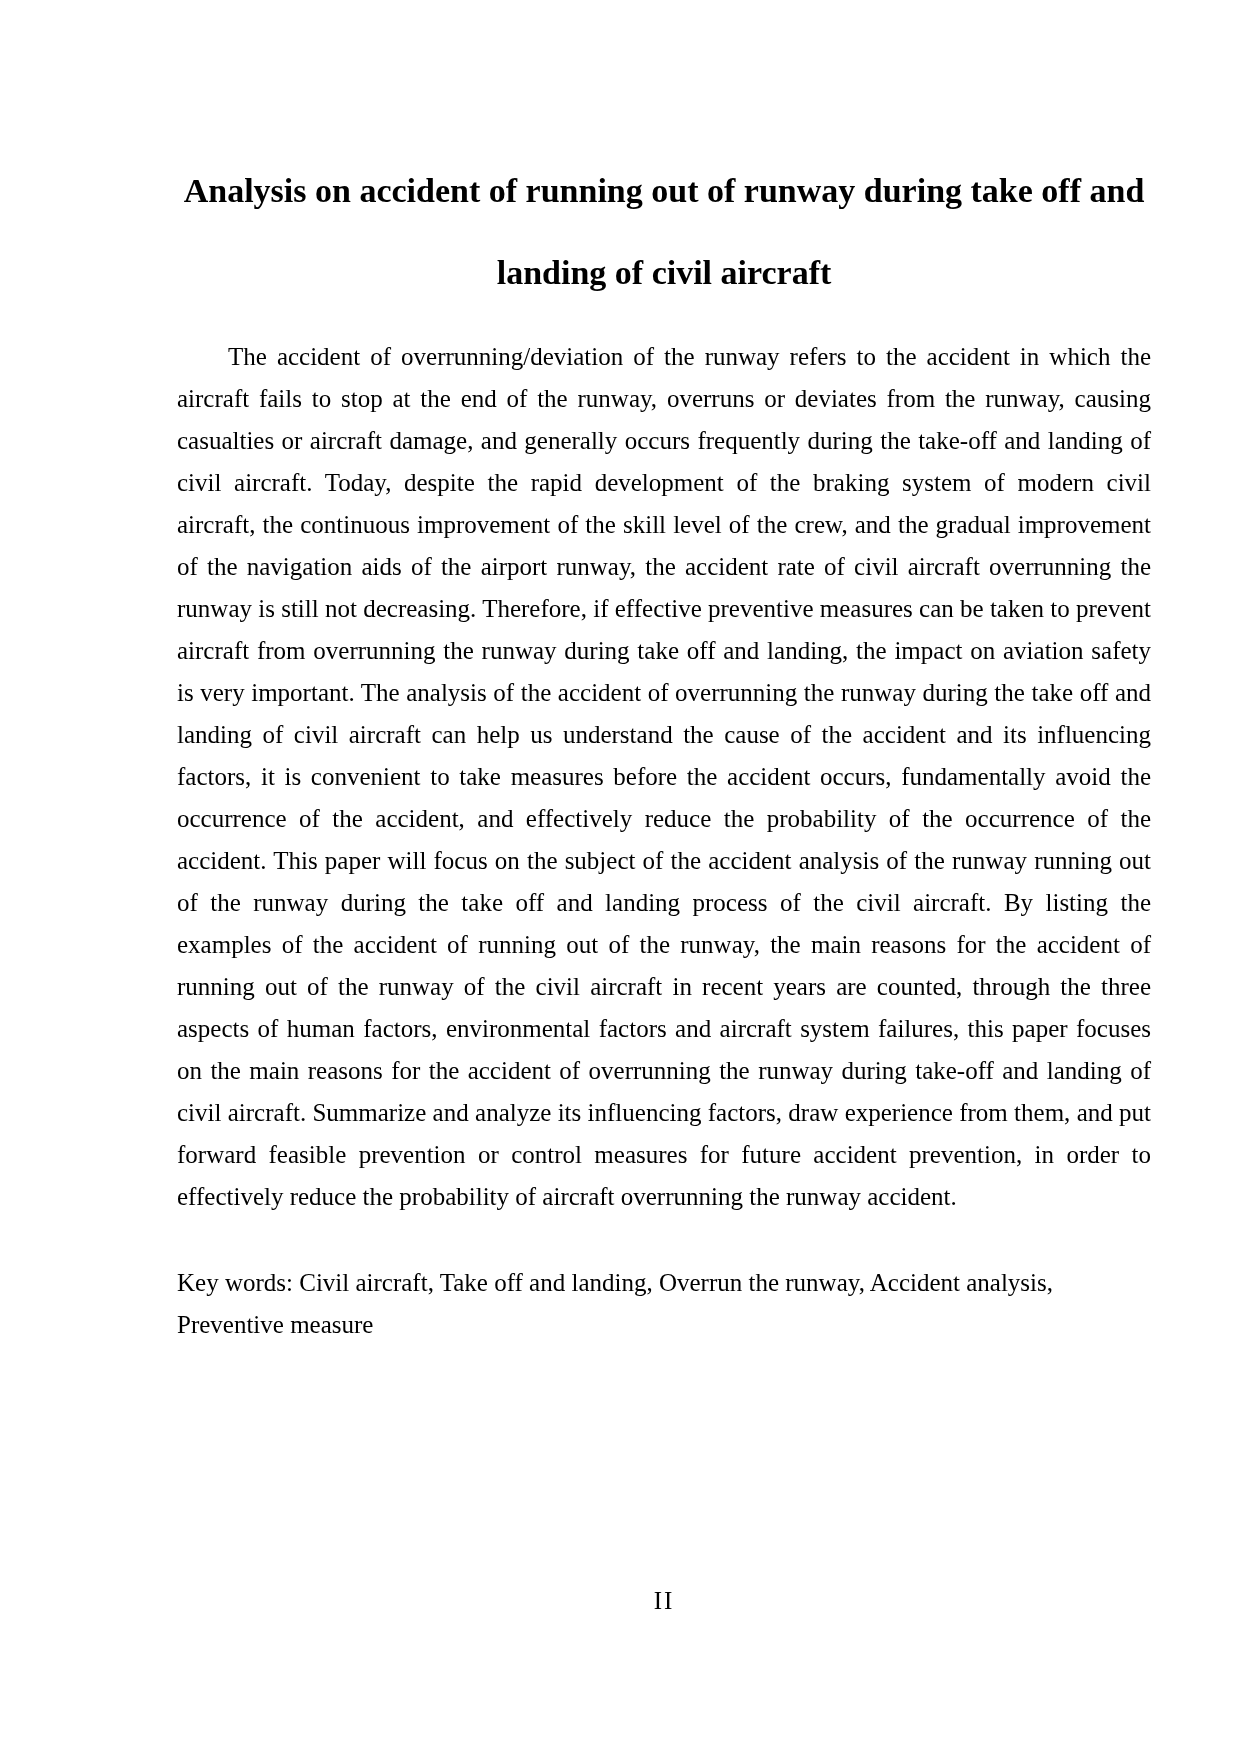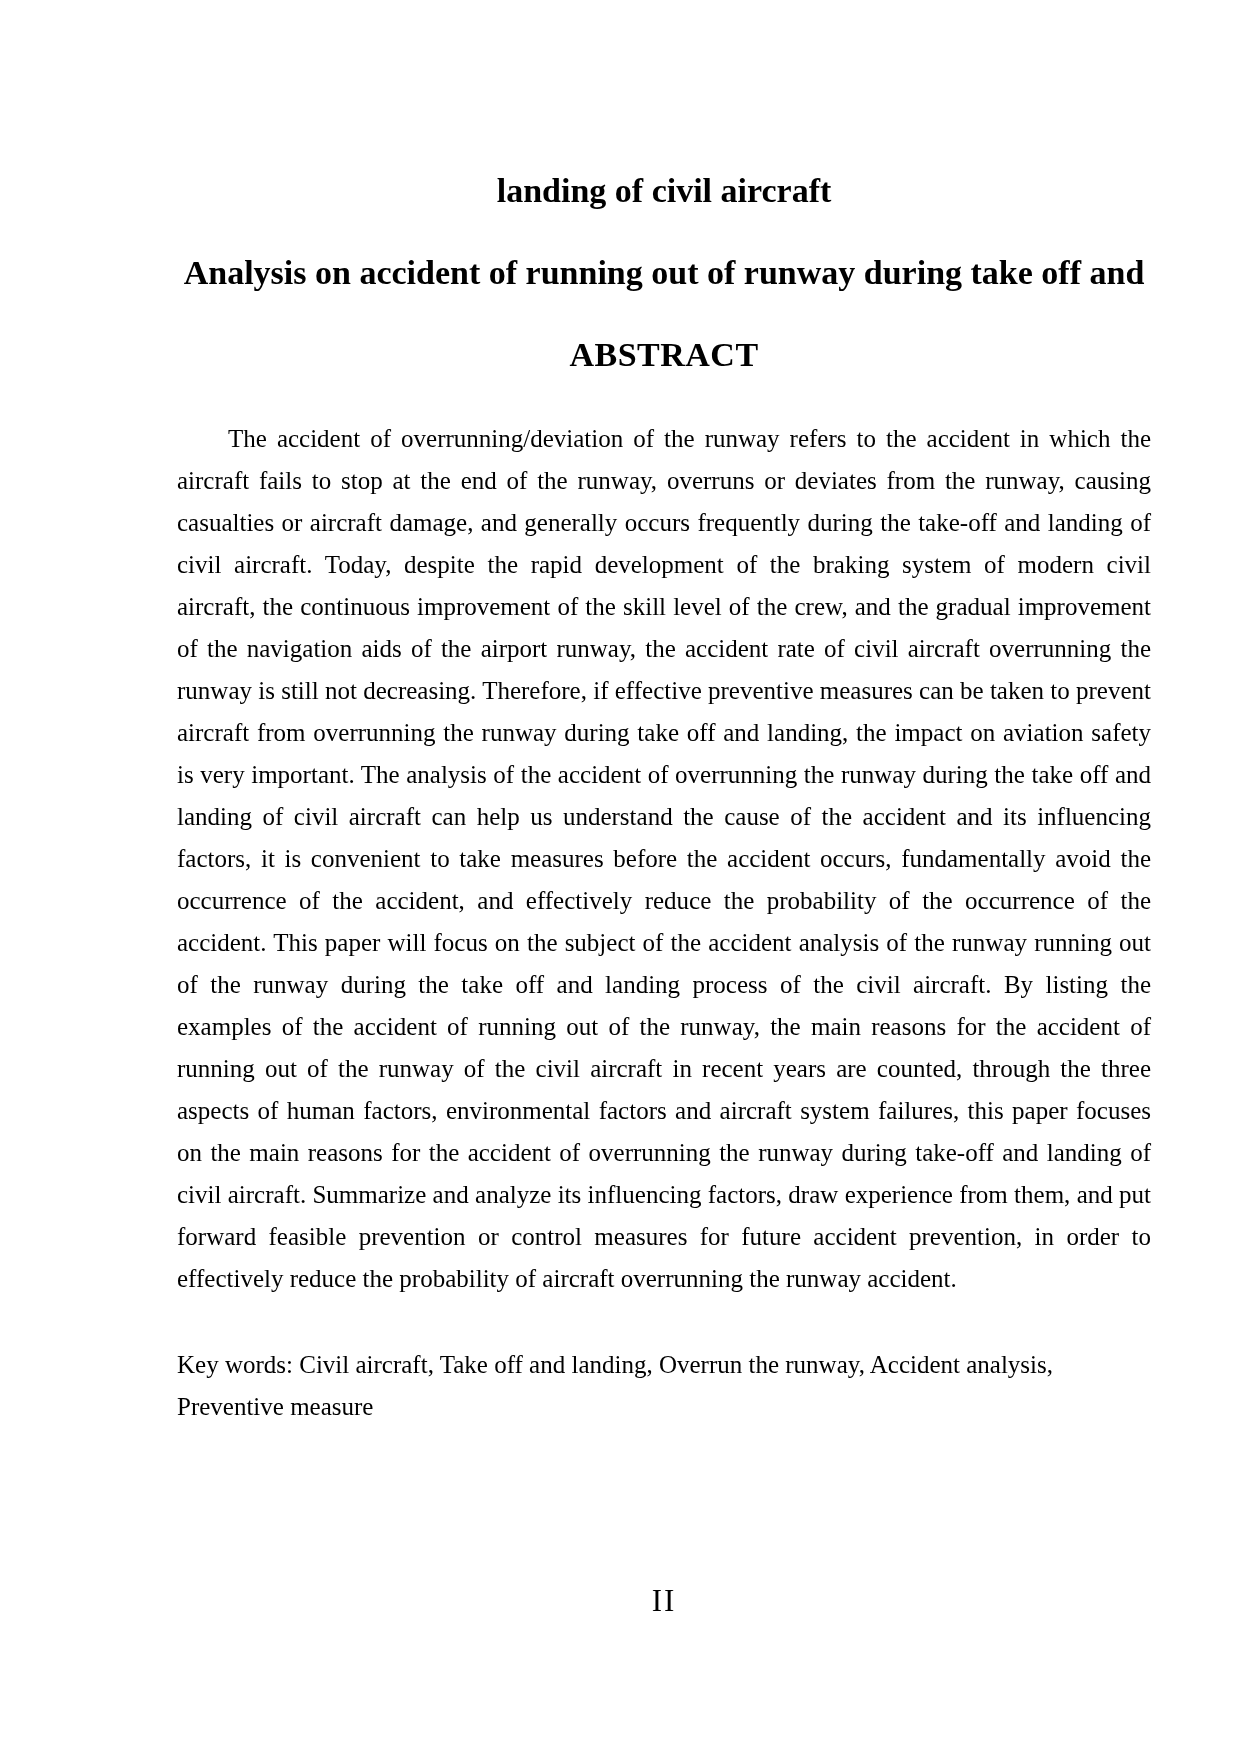--- a/index.html
+++ b/index.html
@@ -56,35 +56,34 @@
   }
   .keywords .label {
     font-weight: normal;
   }
   .page-number {
     position: absolute;
     top: 1580px;
     left: 177px;
     width: 974px;
     text-align: center;
-    font-size: 31px;
+    font-size: 25px;
     line-height: 42px;
     letter-spacing: 2px;
   }
 </style>
 </head>
 <body>
 
 <div class="page">
   <div class="content">
     <h1 class="title">
+      <span class="title-line">Analysis on accident of running out of runway during take off and</span>
       <span class="title-line">landing of civil aircraft</span>
-      <span class="title-line">Analysis on accident of running out of runway during take off and</span>
     </h1>
-    <h2 class="abstract-heading">ABSTRACT</h2>
     <p class="abstract-text">The accident of overrunning/deviation of the runway refers to the accident in which the aircraft fails to stop at the end of the runway, overruns or deviates from the runway, causing casualties or aircraft damage, and generally occurs frequently during the take-off and landing of civil aircraft. Today, despite the rapid development of the braking system of modern civil aircraft, the continuous improvement of the skill level of the crew, and the gradual improvement of the navigation aids of the airport runway, the accident rate of civil aircraft overrunning the runway is still not decreasing. Therefore, if effective preventive measures can be taken to prevent aircraft from overrunning the runway during take off and landing, the impact on aviation safety is very important. The analysis of the accident of overrunning the runway during the take off and landing of civil aircraft can help us understand the cause of the accident and its influencing factors, it is convenient to take measures before the accident occurs, fundamentally avoid the occurrence of the accident, and effectively reduce the probability of the occurrence of the accident. This paper will focus on the subject of the accident analysis of the runway running out of the runway during the take off and landing process of the civil aircraft. By listing the examples of the accident of running out of the runway, the main reasons for the accident of running out of the runway of the civil aircraft in recent years are counted, through the three aspects of human factors, environmental factors and aircraft system failures, this paper focuses on the main reasons for the accident of overrunning the runway during take-off and landing of civil aircraft. Summarize and analyze its influencing factors, draw experience from them, and put forward feasible prevention or control measures for future accident prevention, in order to effectively reduce the probability of aircraft overrunning the runway accident.</p>
     <p class="keywords">
       <span class="label">Key words:</span>
       <span class="keywords-text">Civil aircraft, Take off and landing, Overrun the runway, Accident analysis, Preventive measure</span>
     </p>
   </div>
   <div class="page-number">II</div>
 </div>
 
 </body></html>

